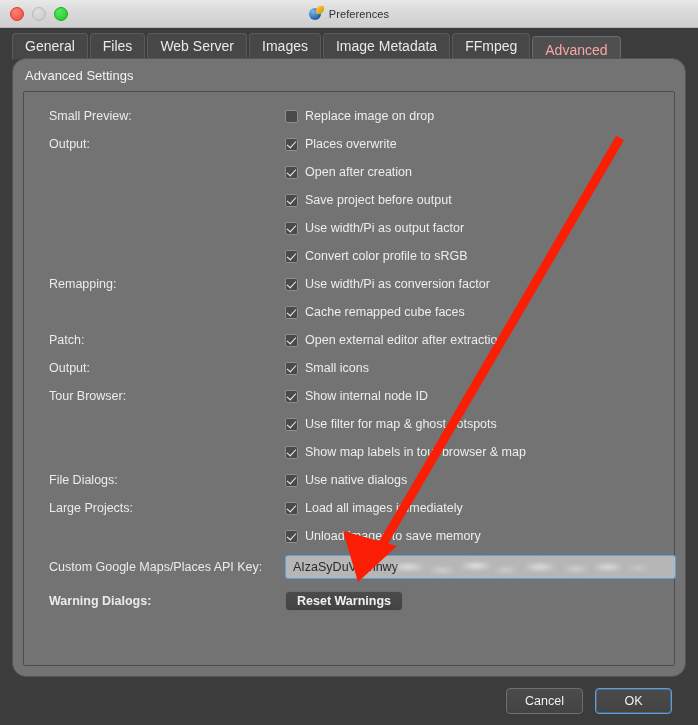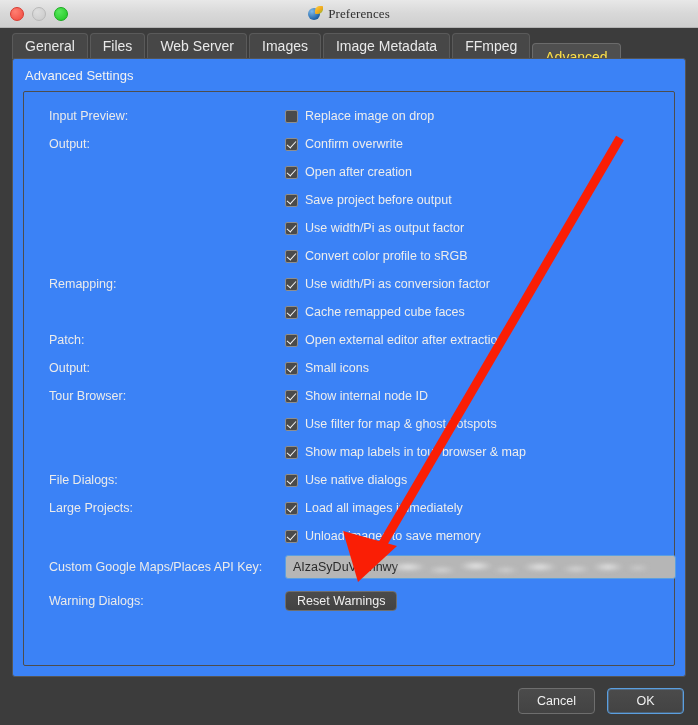--- a/index.html
+++ b/index.html
@@ -31,47 +31,47 @@
   .app-icon{position:relative;width:15px;height:15px;}
   .app-icon .sphere{
     position:absolute;left:0;top:2px;width:12px;height:12px;border-radius:50%;
     background:radial-gradient(circle at 32% 28%,#7fb9e8,#1f63a8 70%,#16457a);
   }
   .app-icon .leaf{
     position:absolute;right:0;top:0;width:8px;height:8px;
     background:linear-gradient(135deg,#ffd33d 0%,#f0a81e 55%,#7bbf3a 100%);
     border-radius:60% 10% 60% 10%;
   }
-  .title-text{font-size:13px;color:#2e2e2e;letter-spacing:.1px;font-family:Liberation Serif, serif;}
+  .title-text{font-size:11px;color:#2e2e2e;letter-spacing:.1px;}
 
   
   .tabbar{
     position:relative;height:31px;background:#3c3c3c;
     padding-left:12px;display:flex;align-items:flex-end;
     box-sizing:border-box;
   }
   .tab{
     height:26px;line-height:25px;
     padding:0 12px;margin-right:2px;
     font-size:14px;color:#e9e9e9;
     background:#474747;
     border:1px solid #5a5a5a;border-bottom:none;
     border-radius:4px 4px 0 0;
     box-sizing:border-box;white-space:nowrap;cursor:default;
   }
   .tab.active{
-    background:#4f4f4f;color:#fde047;height:16px;line-height:27px;
+    background:#4f4f4f;color:#fca5a5;height:23px;line-height:27px;
     border-color:#6b6b6b;
   }
 
   
   .panel{
     position:absolute;left:12px;top:58px;right:12px;bottom:48px;
-    background:#3b82f6;
-    border:1px solid #555;border-radius:3px;
+    background:#737373;
+    border:1px solid #555;border-radius:14px;
     box-sizing:border-box;
     padding-left:36px;
   }
   .panel-title{
     position:absolute;left:12px;top:9px;
     font-size:13px;color:#f2f2f2;
   }
   .groupbox{
     position:absolute;left:10px;right:10px;top:32px;bottom:10px;
     border:1px solid #4d4d4d;border-radius:2px;
@@ -126,28 +126,28 @@
     filter:blur(2.2px);
   }
 
   .btn{
     display:inline-flex;align-items:center;justify-content:center;
     height:20px;padding:0 11px;box-sizing:border-box;
     background:linear-gradient(to bottom,#4b4b4b,#434343);
     border:1px solid #6e6e6e;border-radius:4px;
     font-size:12.5px;color:#f0f0f0;white-space:nowrap;cursor:default;
   }
-  .reset-row{position:relative;height:34px;}
+  .reset-row{position:relative;height:34px;font-weight:bold;}
   .reset-wrap{position:absolute;left:261px;top:50%;transform:translateY(-50%);}
 
   
   .footer{
     position:absolute;left:0;right:0;bottom:0;height:48px;
     display:flex;align-items:center;justify-content:flex-end;
-    padding-right:14px;box-sizing:border-box;gap:12px;
+    padding-right:26px;box-sizing:border-box;gap:12px;
   }
   .btn-wide{min-width:77px;height:26px;}
   .btn-default{border-color:#5b9fe0;box-shadow:0 0 0 1px rgba(91,159,224,.35) inset;}
 
   
   .arrow{position:absolute;left:0;top:0;width:698px;height:725px;pointer-events:none;}
 </style>
 </head>
 <body>
 
@@ -176,31 +176,31 @@
     <div class="tab">Image Metadata</div>
     <div class="tab">FFmpeg</div>
     <div class="tab active">Advanced</div>
   </div>
 
   <div class="panel">
     <div class="panel-title">Advanced Settings</div>
     <div class="groupbox">
       <div class="rows" id="rows-host" style="padding-top: 10px;">
           <div class="row">
-            <div class="row-label">Input Preview:</div>
+            <div class="row-label">Small Preview:</div>
             <div class="row-ctl">
               <span class="cb"></span>
               <span class="cb-label">Replace image on drop</span>
             </div>
           </div>
           <div class="row">
             <div class="row-label">Output:</div>
             <div class="row-ctl">
               <span class="cb on"></span>
-              <span class="cb-label">Confirm overwrite</span>
+              <span class="cb-label">Places overwrite</span>
             </div>
           </div>
           <div class="row">
             <div class="row-ctl">
               <span class="cb on"></span>
               <span class="cb-label">Open after creation</span>
             </div>
           </div>
           <div class="row">
             <div class="row-ctl">

